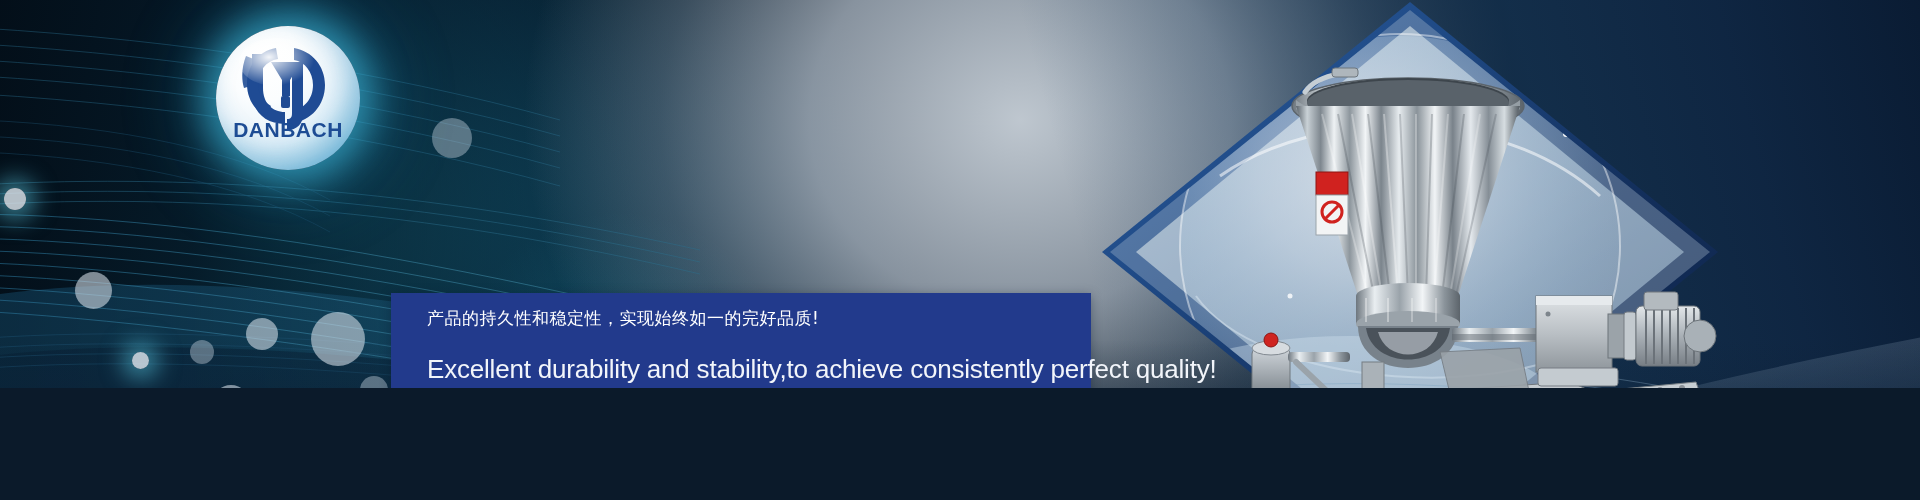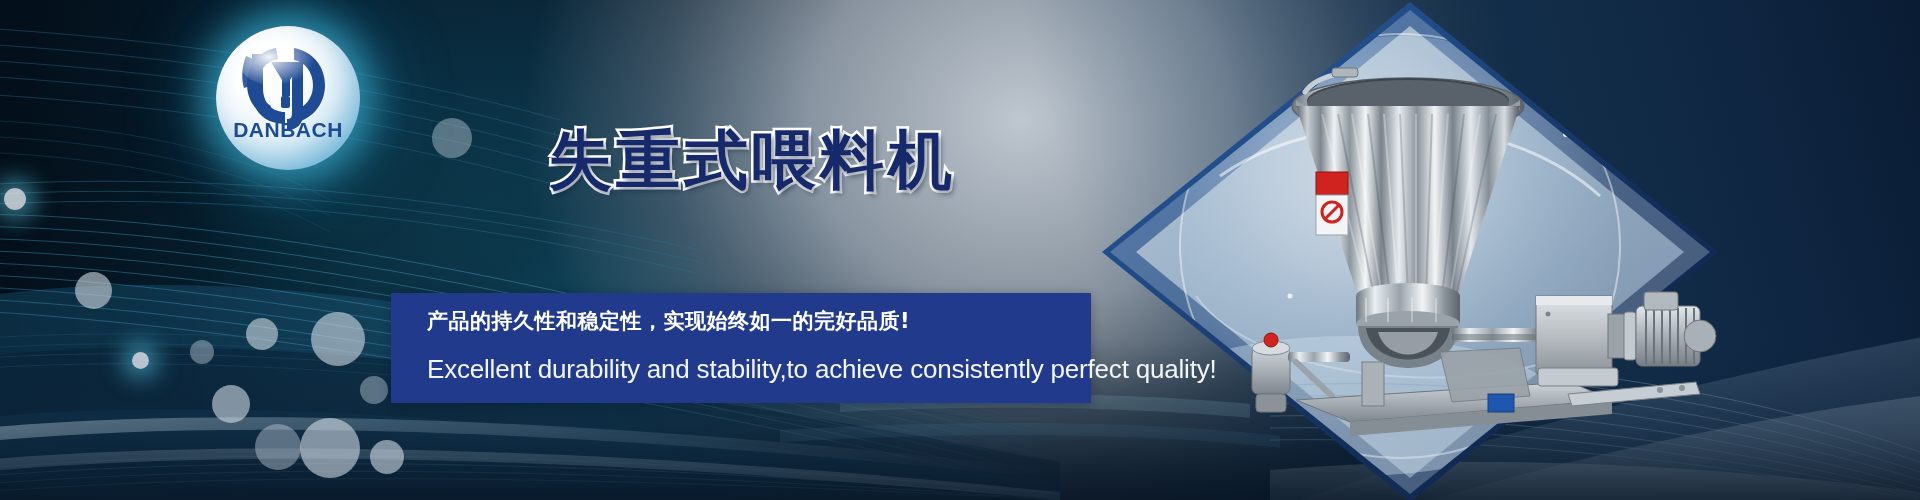--- a/index.html
+++ b/index.html
@@ -1,17 +1,17 @@
 <!DOCTYPE html>
 <html><head>
 <meta charset="utf-8">
 <style>
   html,body{margin:0;padding:0;background:#0b1a2a;}
   #banner{
-    position:relative;width:1920px;height:500px;overflow:hidden;
+    position:relative;width:1920px;height:388px;overflow:hidden;
     font-family:"Liberation Sans","DejaVu Sans",sans-serif;
     background:#3b82f6;
   }
   .layer{position:absolute;top:0;left:0;width:1920px;height:500px;pointer-events:none;}
 
   
   #bg-base{
     background:
       radial-gradient(ellipse 620px 420px at 300px 230px, #14586c 0%, #0e3f55 38%, #0a2b3f 62%, #071d2d 82%, #05131f 100%),
       linear-gradient(100deg,#05131f 0%, #0a2a3e 14%, #17475f 26%, #3b5f78 38%, #8e9fb0 48%, #aab6c2 56%, #9aa8b8 64%, #6d8096 72%, #3a5a7c 80%, #21456b 88%, #16304f 96%, #102441 100%);
@@ -73,23 +73,22 @@
   }
 
   
   #caption-box{
     position:absolute;left:391px;top:293px;width:700px;height:110px;
     background:#223a8c;
     box-shadow:0 2px 10px rgba(8,20,44,.35);
   }
   #caption-cn{
     position:absolute;left:36px;top:14px;
-    font-size:21px;color:#ffffff;letter-spacing:.5px;white-space:nowrap;
+    font-size:17px;color:#ffffff;letter-spacing:.5px;white-space:nowrap;
     font-family:"DejaVu Sans","Liberation Sans",sans-serif;
-    font-weight:bold;
   }
   #caption-en{
     position:absolute;left:36px;top:61px;
     font-size:26px;color:#f2f5fa;letter-spacing:-.2px;white-space:nowrap;
     font-family:"Liberation Sans","DejaVu Sans",sans-serif;
   }
 
   
   #diamond-wrap{position:absolute;left:1100px;top:-4px;width:620px;height:510px;}
   #product-photo{position:absolute;left:1100px;top:-4px;width:620px;height:510px;}
@@ -244,21 +243,20 @@
 
         <path d="M76,36 h11 v52 c0,10 -6,16 -16,16 v-11 c4,0 5,-2 5,-6 Z"></path>
 
         <path d="M55,36 h30 l-11,18 v16 h-8 v-16 Z"></path>
         <rect x="65" y="70" width="9" height="12" rx="2"></rect>
       </g>
     </svg>
     <div id="logo-wordmark">DANBACH</div>
   </div>
 
-  <div id="headline">失重式喂料机</div>
 
   <div id="caption-box">
     <div id="caption-cn">产品的持久性和稳定性，实现始终如一的完好品质!</div>
     <div id="caption-en">Excellent durability and stability,to achieve consistently perfect quality!</div>
   </div>
 
   <svg id="diamond-wrap" viewBox="0 0 620 510">
     <defs>
       <linearGradient id="dFrame" x1="0" y1="0" x2="1" y2="1">
         <stop offset="0" stop-color="#2f62a4"></stop>

